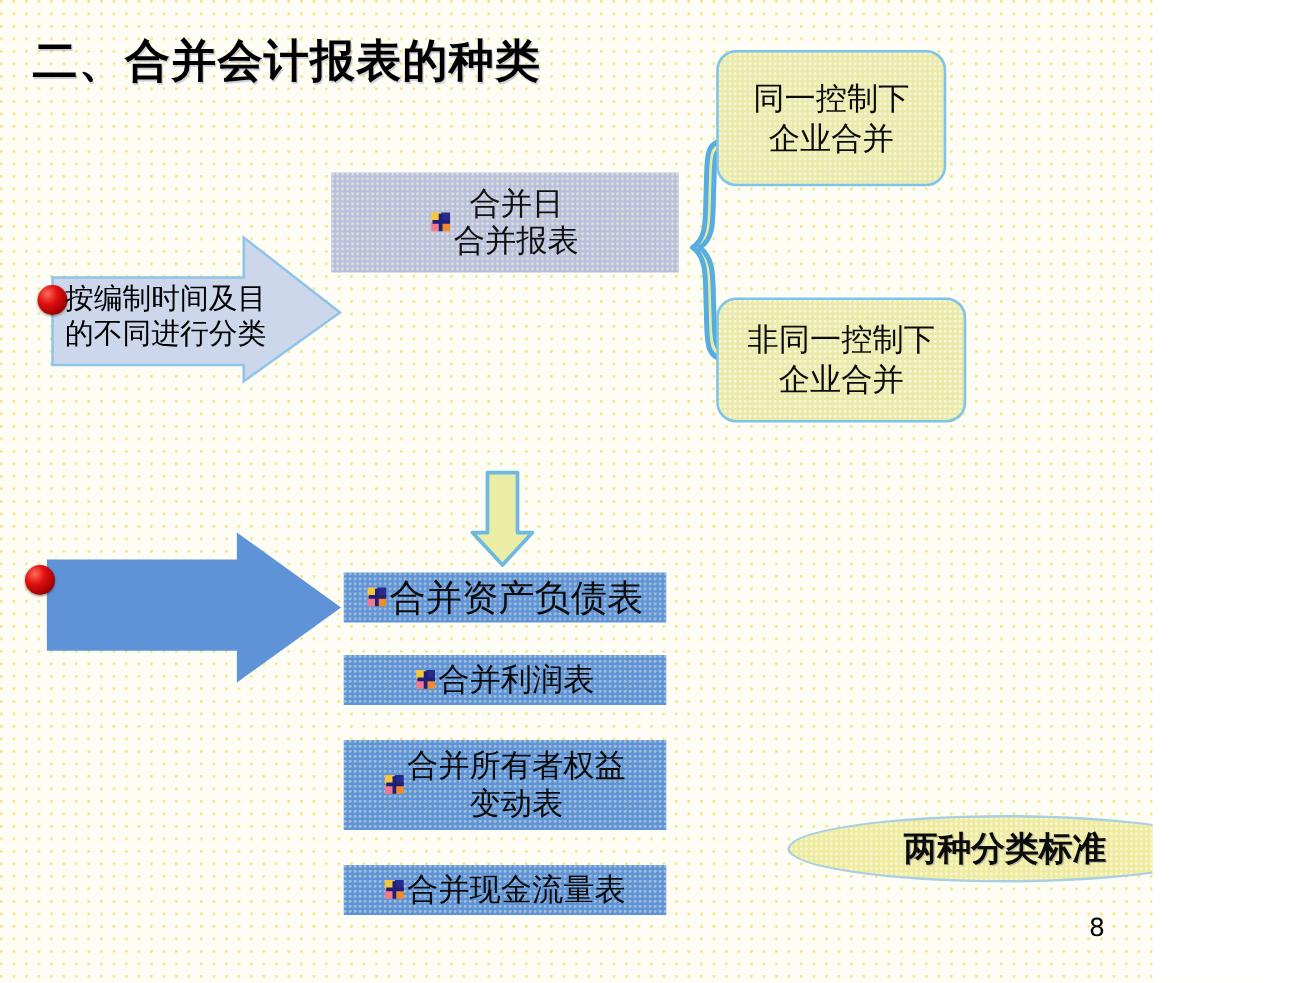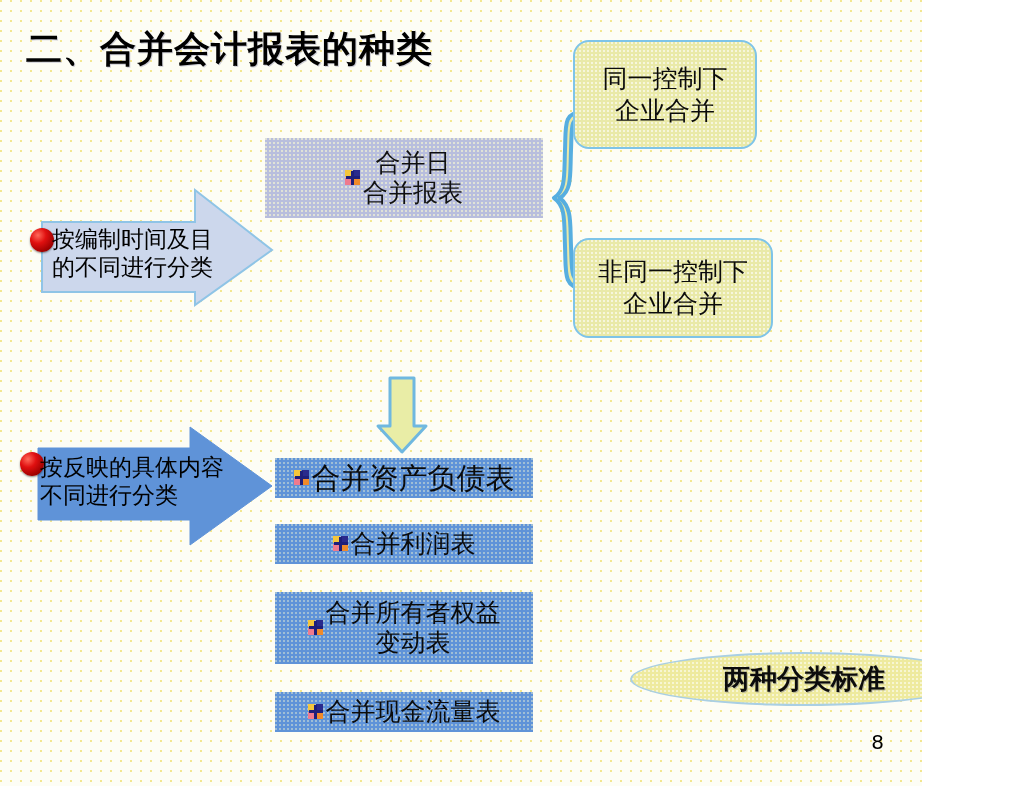--- a/index.html
+++ b/index.html
@@ -194,22 +194,20 @@
              Z" fill="#e9e9a8" stroke="#56aee0" stroke-width="4" stroke-linejoin="round"></path>
 
     <polygon points="390,378 414,378 414,426 426,426 402,452 378,426 390,426" fill="#e9eda6" stroke="#6fb8e0" stroke-width="3" stroke-linejoin="round"></polygon>
   </svg>
 
   <div class="sphere" style="left:30px; top:228px;"></div>
   <div class="arrow-label" style="left:52px; top:226px; width:208px; font-size:23px;">按编制时间及目
 的不同进行分类</div>
 
   <div class="sphere" style="left:20px; top:452px;"></div>
-  <div class="arrow-label" style="left:40px; top:454px; width:218px; font-size:23px;">按反映的具体内容
-不同进行分类</div>
 
   <div class="lav-box" style="left:265px; top:138px; width:278px; height:80px; font-size:25px;">
     <span class="pinwheel">
       <i class="q1"></i>
         <i class="q2"></i>
         <i class="q3"></i>
         <i class="q4"></i>
       <i class="vbar"></i>
         <i class="hbar"></i>
     </span>

